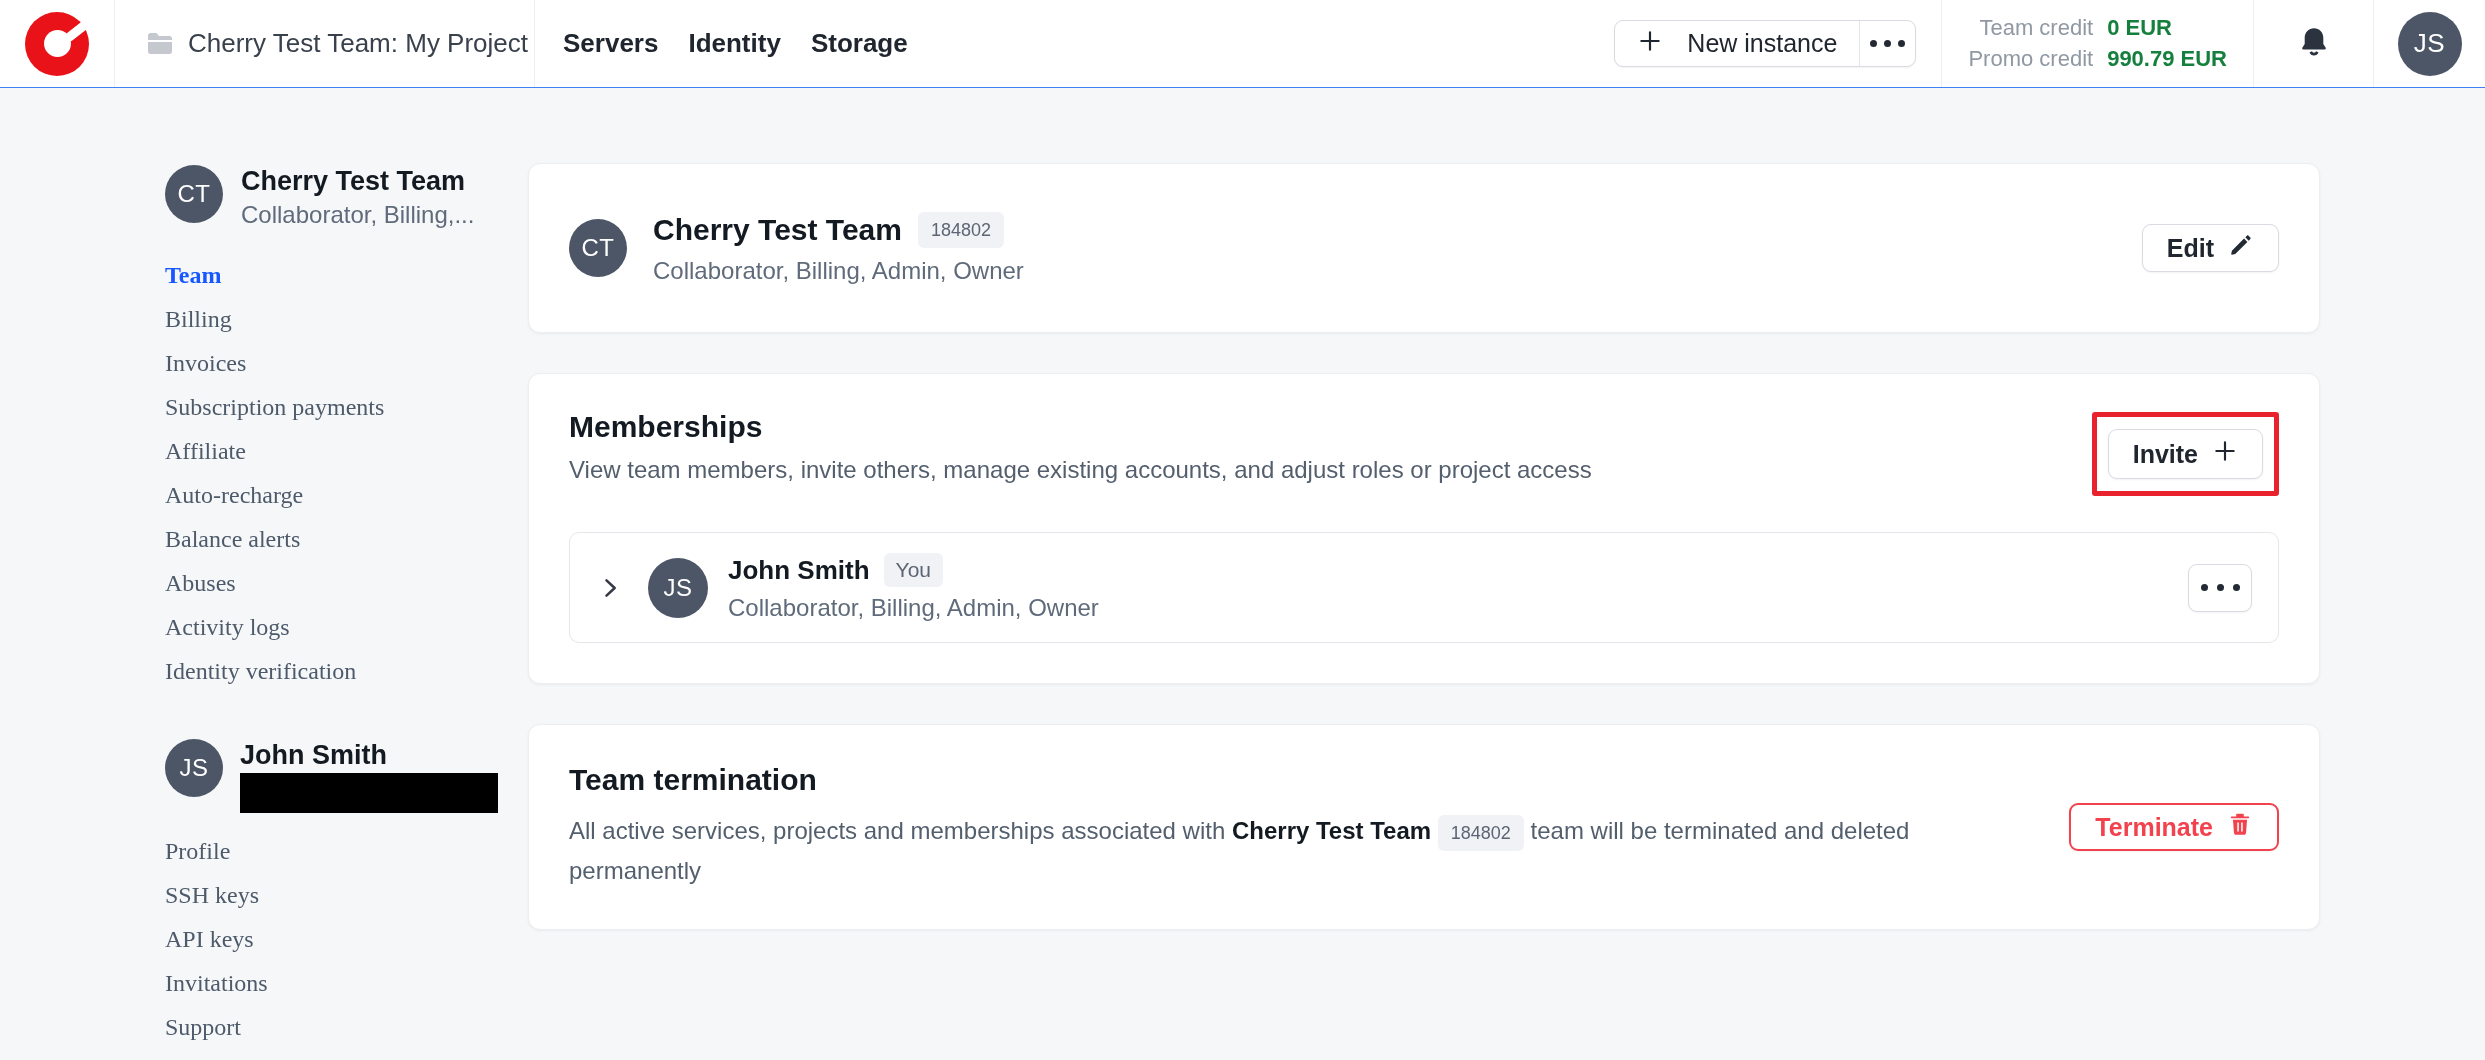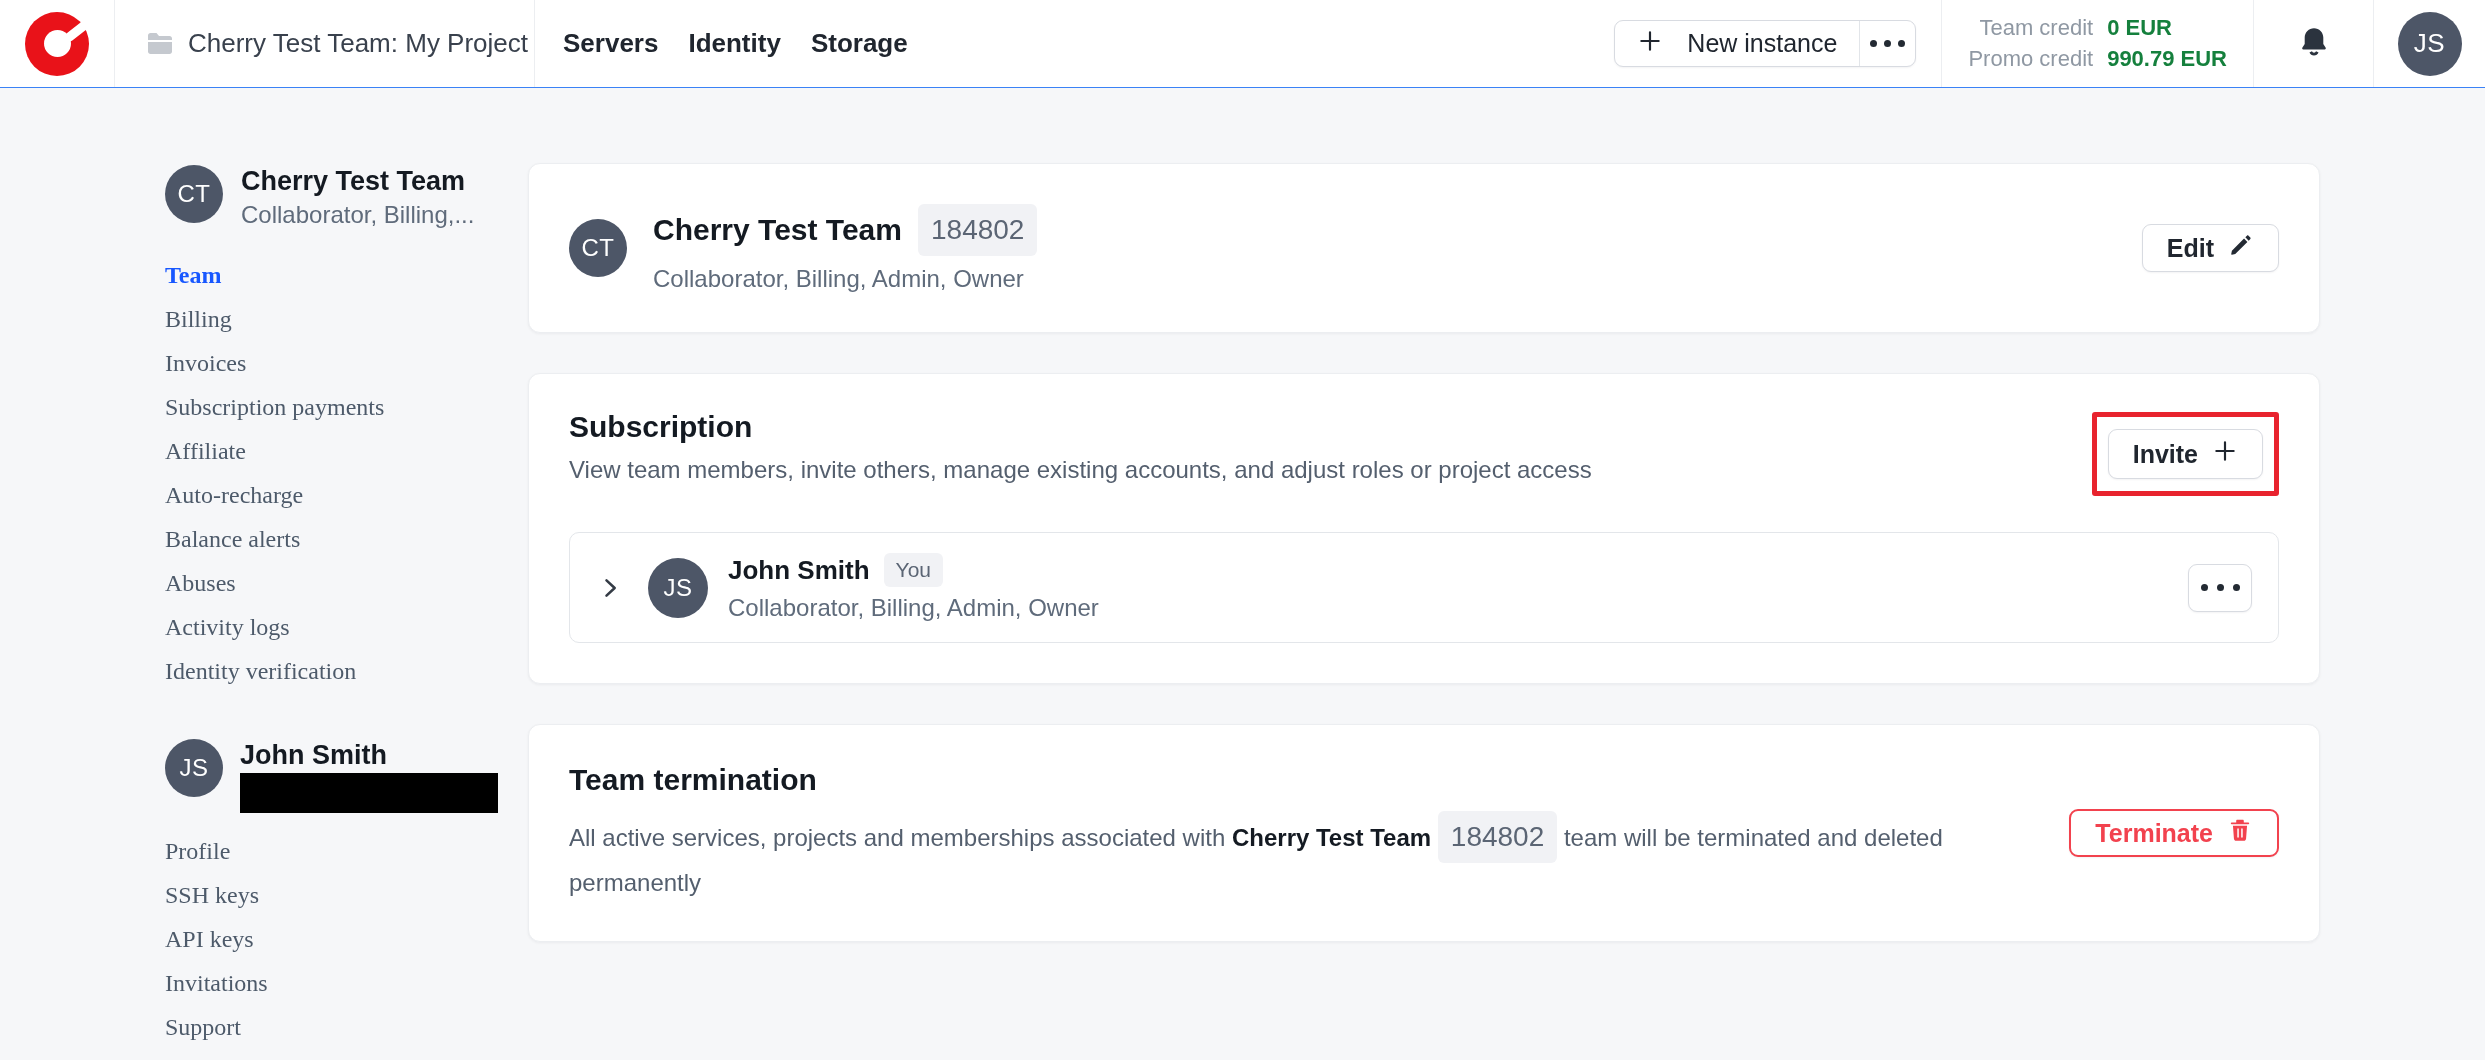--- a/index.html
+++ b/index.html
@@ -58,21 +58,21 @@
   .redaction { width:258px; height:40px; background:#000; margin-top:2px; }
   .side-menu-2 { margin-top:16px; }
 
   .main { flex:1; padding:75px 165px 0 0; }
   .card {
     background:#fff; border:1px solid #eceef1; border-radius:12px;
     box-shadow:0 1px 3px rgba(20,25,40,.05); margin-bottom:40px;
   }
   .badge {
     display:inline-block; background:#f1f2f5; border-radius:6px;
-    padding:13px 13px; font-size:28px; color:#5b6574; line-height:26px; white-space:nowrap;
+    padding:5px 13px; font-size:18px; color:#5b6574; line-height:26px; white-space:nowrap;
   }
 
   
   .team-card { height:170px; display:flex; align-items:center; padding:0 40px; }
   .team-card .avatar { margin-right:26px; }
   .title-row { display:flex; align-items:center; gap:16px; }
   .card-title { font-size:30px; font-weight:700; color:#141a22; }
   .card-sub { font-size:24px; color:#5f6b7b; margin-top:9px; }
   .btn {
     display:inline-flex; align-items:center; gap:14px; background:#fff;
@@ -240,21 +240,21 @@
             <svg width="26" height="26" viewBox="0 0 24 24">
               <path fill="#232a33" d="M3.6 17.3 3 20.4c-.1.4.2.7.6.6l3.1-.6L17.9 9.2 14.8 6.1 3.6 17.3zM20.6 6.5c.4-.4.4-1 0-1.4l-1.7-1.7c-.4-.4-1-.4-1.4 0L16 4.9 19.1 8l1.5-1.5z"></path>
             </svg>
           </span>
         </button>
       </div>
 
       <div class="card memberships-card">
         <div class="card2-head">
           <div>
-            <div class="section-title">Subscription</div>
+            <div class="section-title">Memberships</div>
             <div class="section-desc">View team members, invite others, manage existing accounts, and adjust roles or project access</div>
           </div>
           <div class="spacer"></div>
           <div class="annotation">
             <button class="btn" style="height:50px;">
               <span>Invite</span>
               <span>
                 <svg width="26" height="26" viewBox="0 0 24 24">
                     <path d="M12 4v16M4 12h16" stroke="#20262f" stroke-width="2" fill="none" stroke-linecap="round"></path>
                   </svg>

